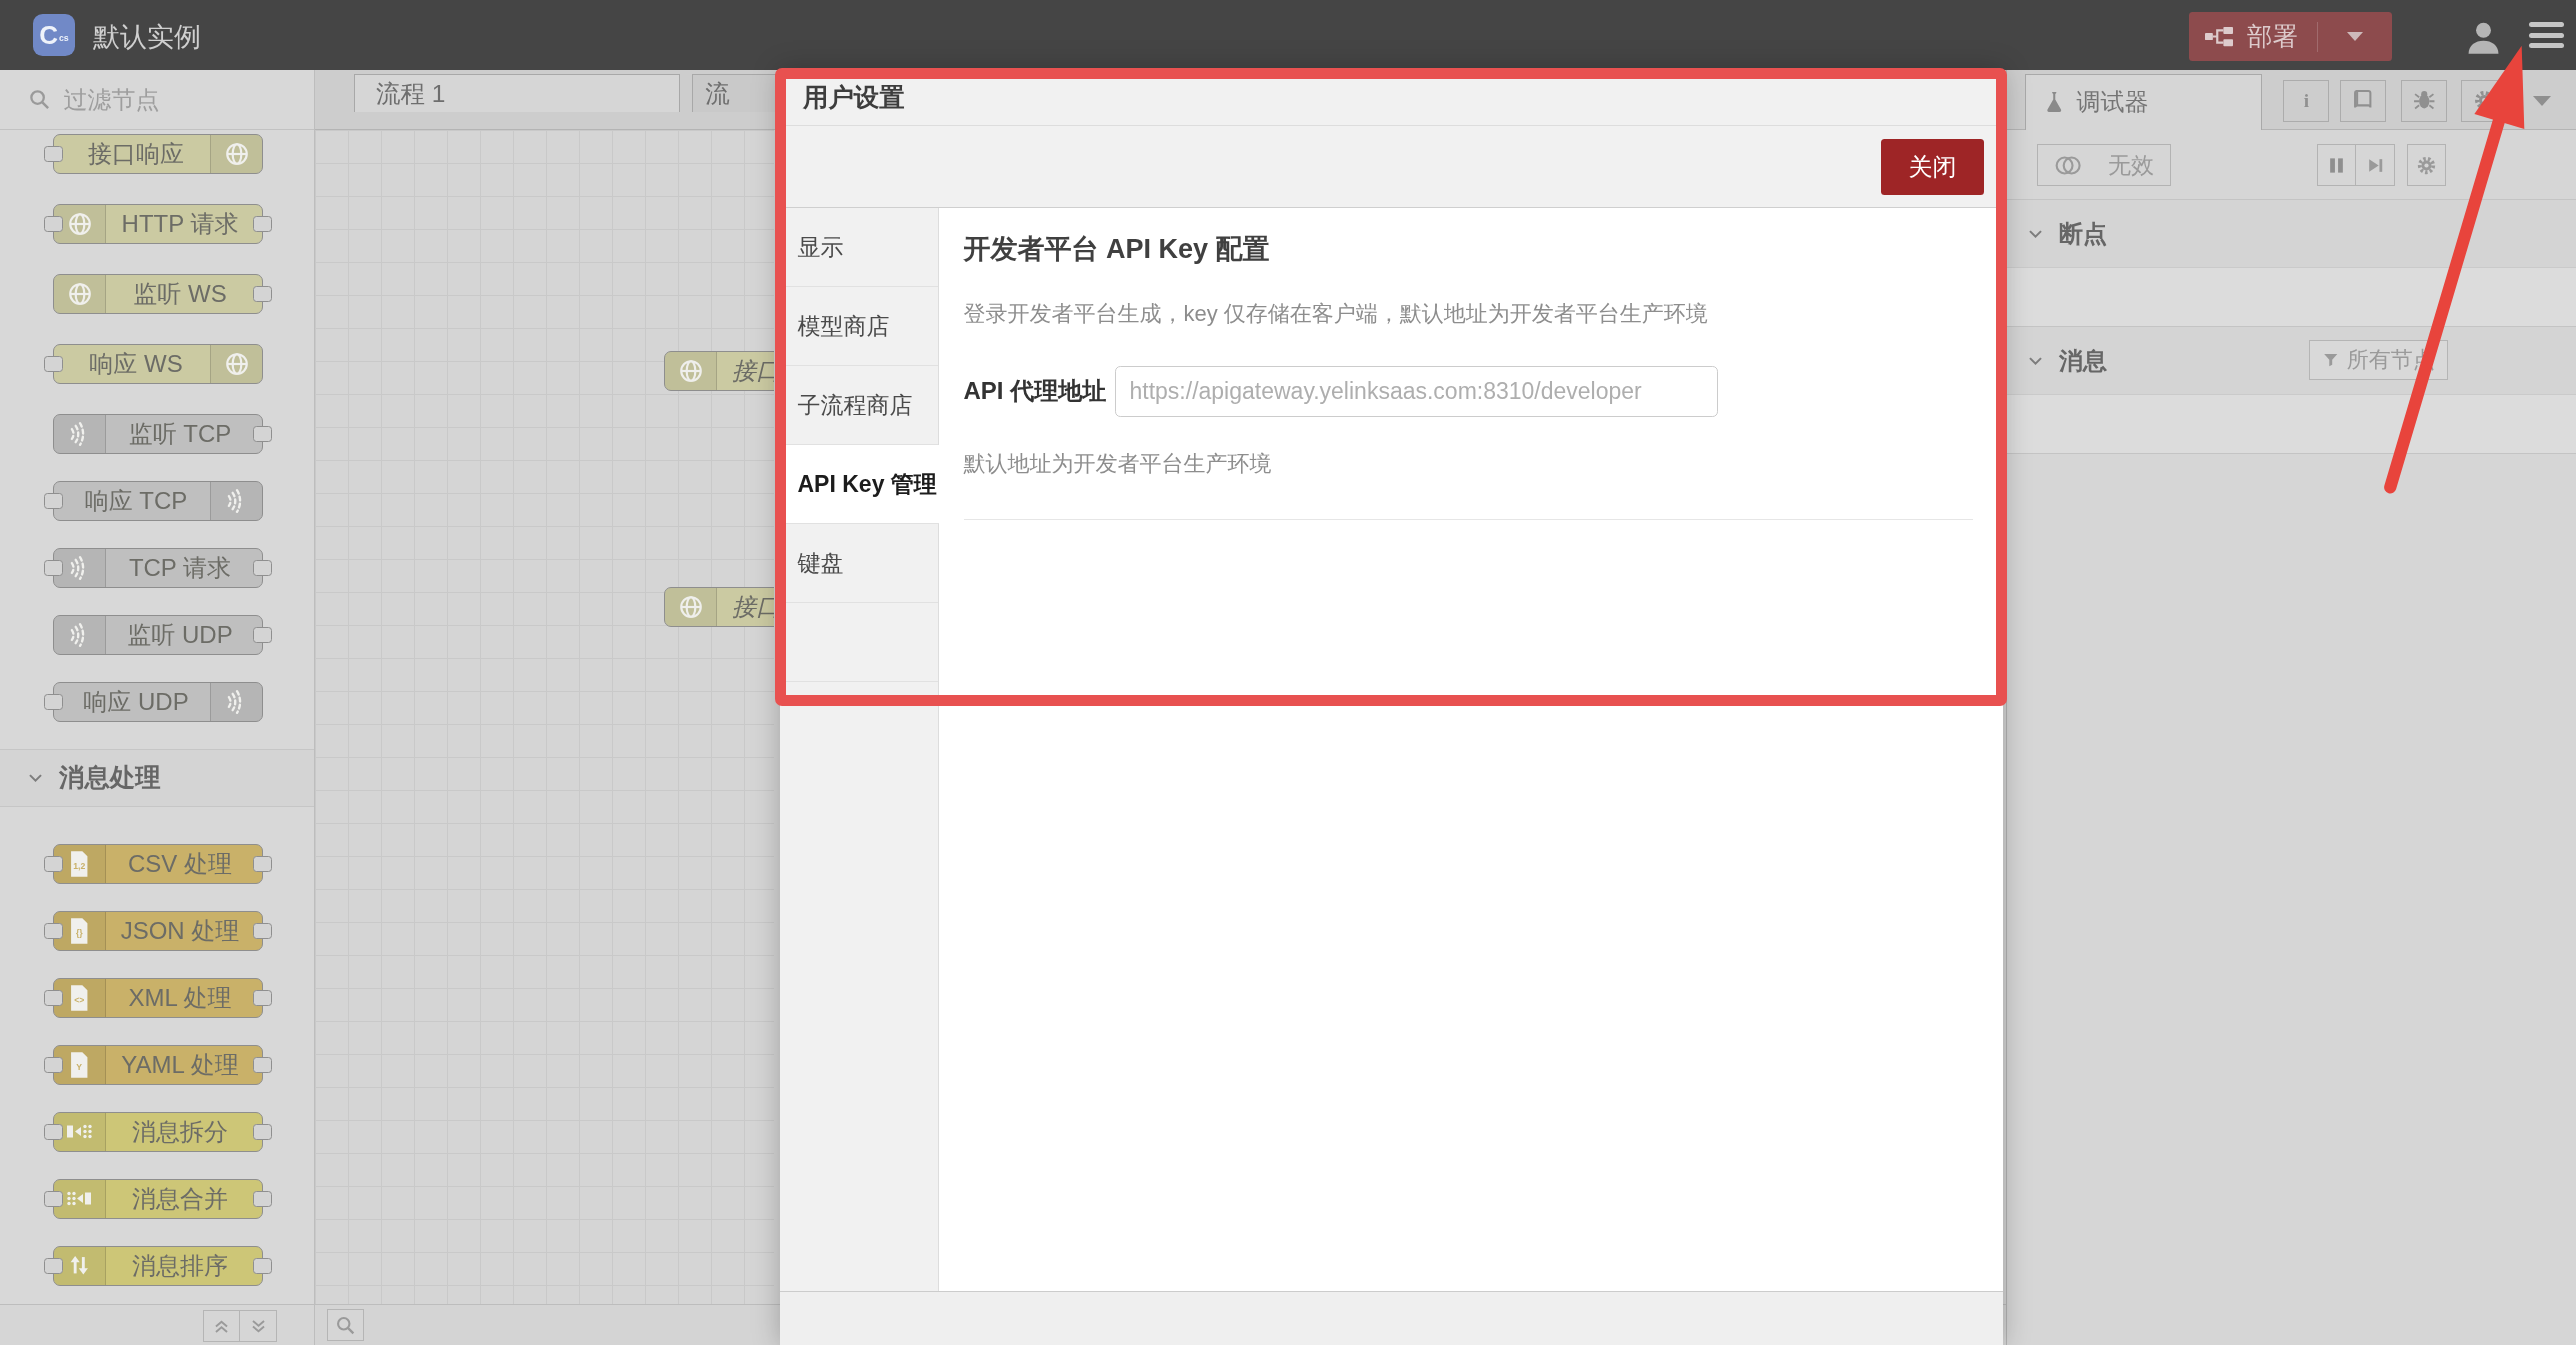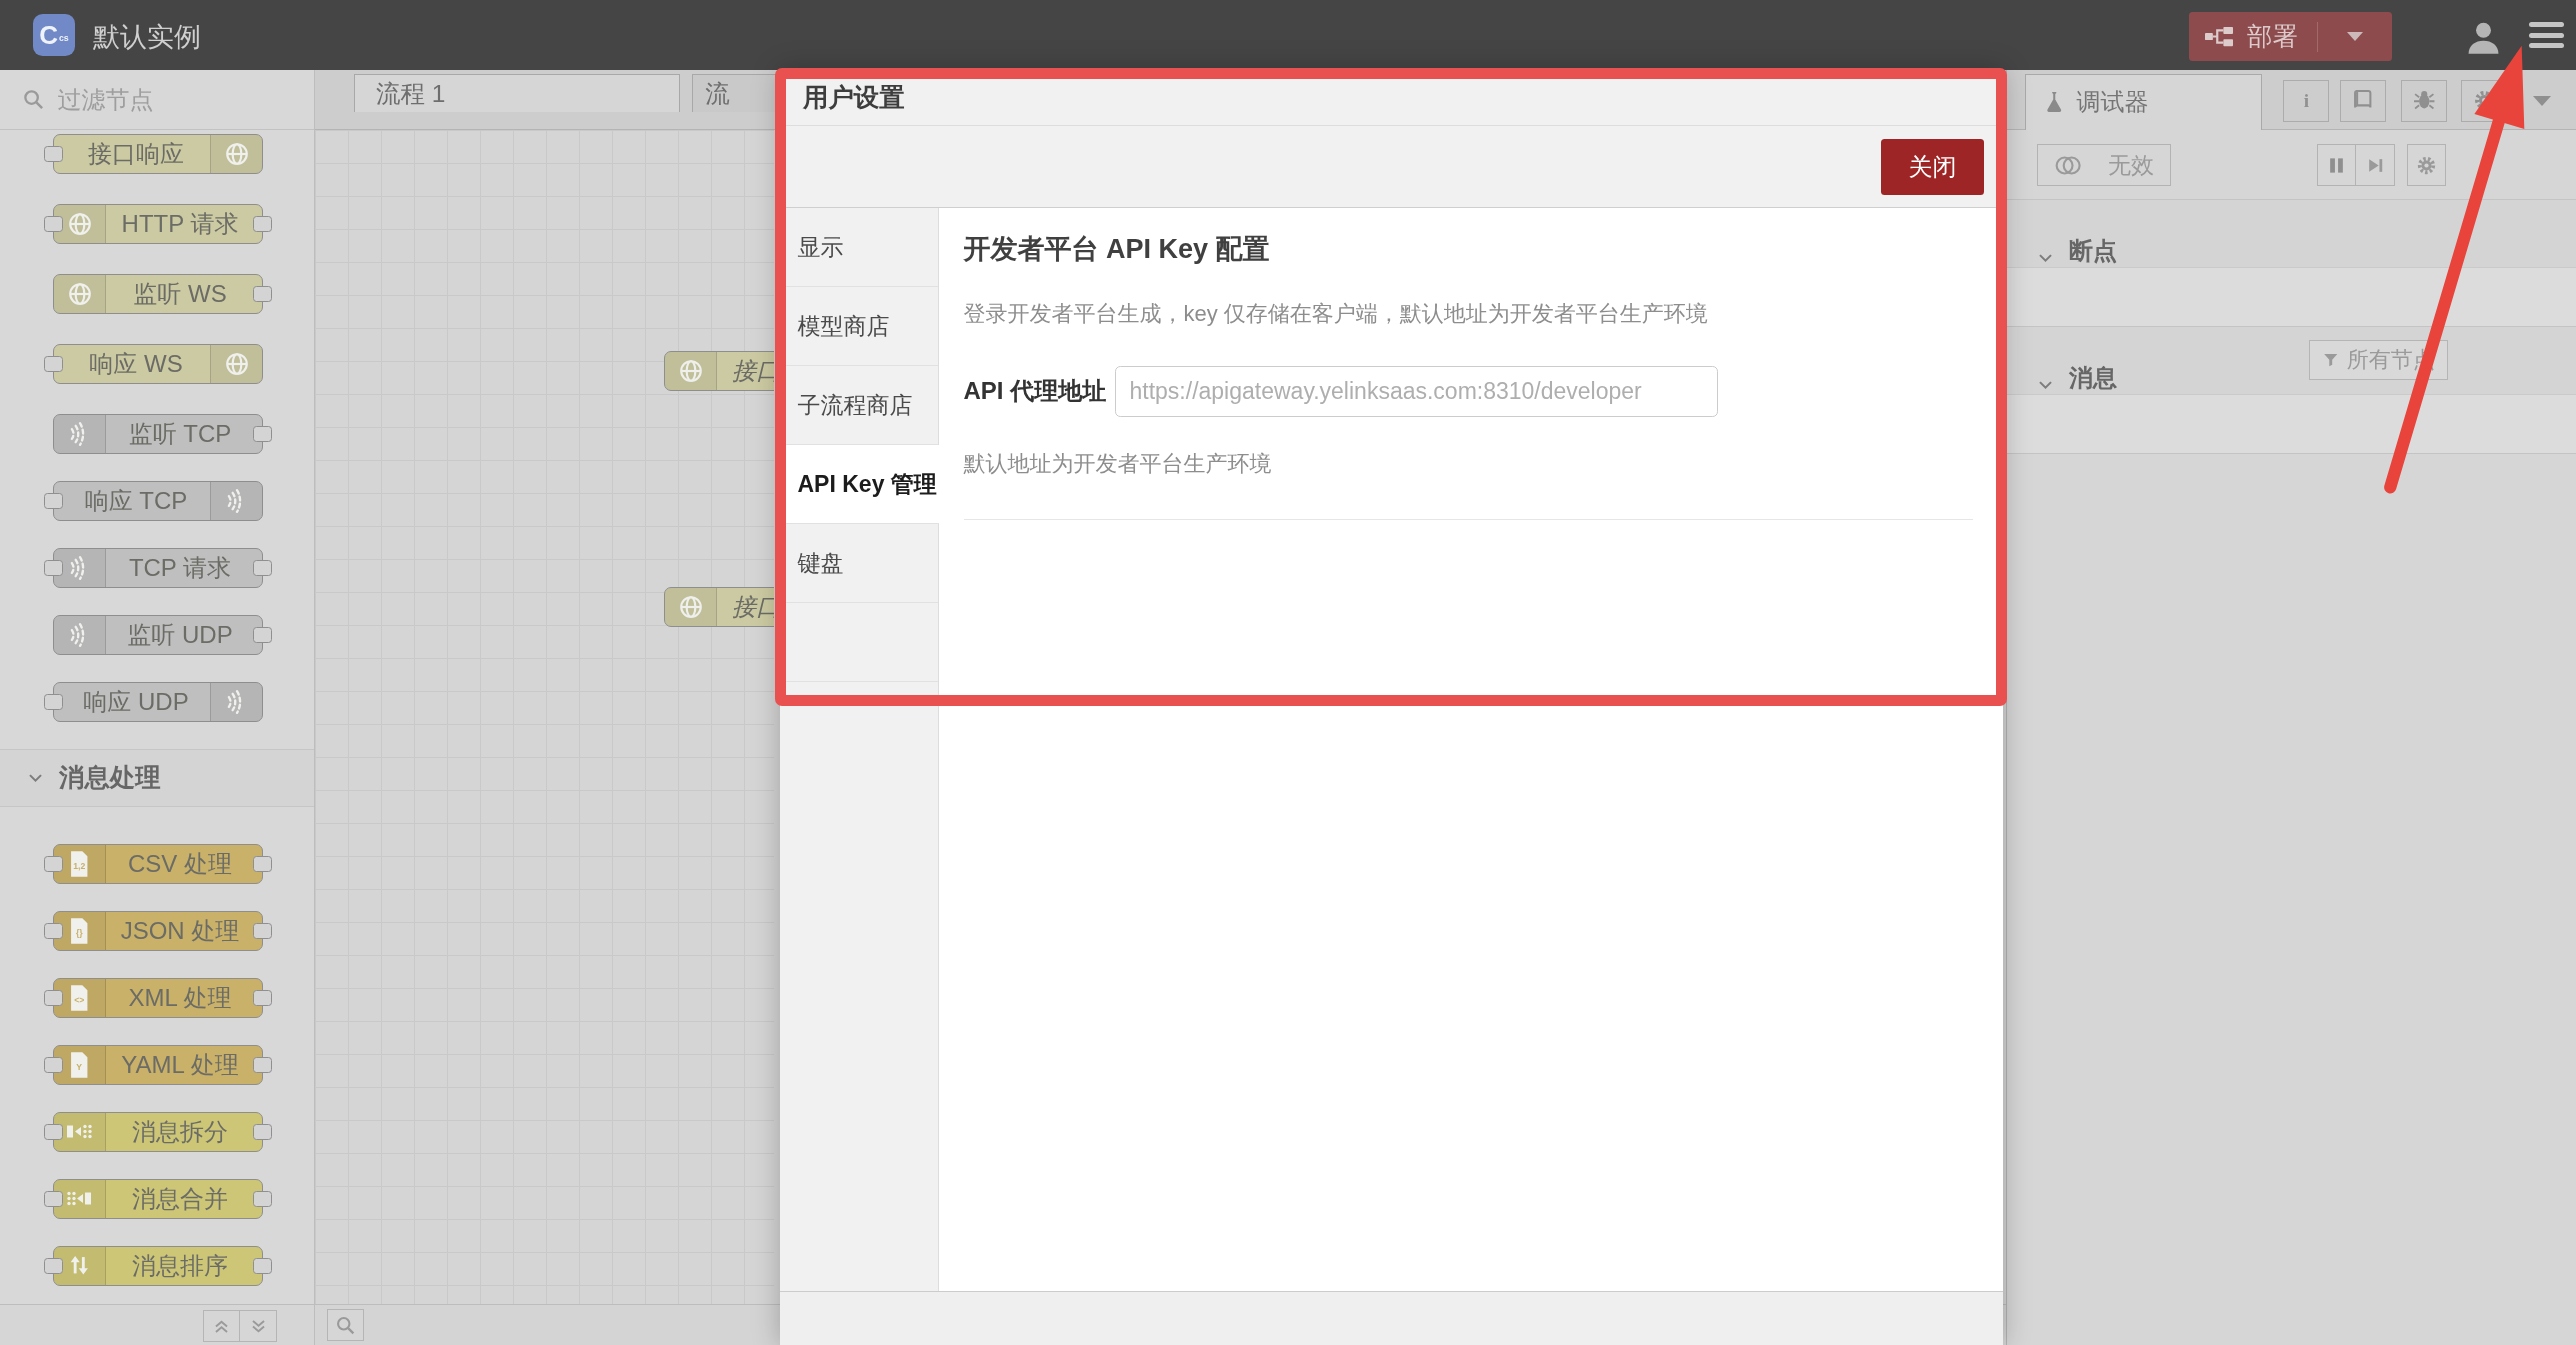--- a/index.html
+++ b/index.html
@@ -25,21 +25,21 @@
   
   .tabstrip{position:absolute;left:315px;top:70px;width:1691px;height:60px;background:#cdcdcd;
     border-bottom:0.9px solid #b4b4b4;box-sizing:border-box;}
   .ftab{position:absolute;top:3.5px;height:38px;background:#d6d6d6;border:0.9px solid #a8a8a8;border-bottom:none;
     box-sizing:border-box;display:flex;align-items:center;font-size:24.5px;color:#6e6e6e;}
   .ftab.t1{left:39px;width:326px;padding-left:21px;}
   .ftab.t2{left:377px;width:105px;padding-left:12.3px;background:#c9c9c9;overflow:hidden;white-space:nowrap;}
   
   .palette{position:absolute;left:0;top:70px;width:315px;bottom:0;background:#d8d8d8;
     border-right:0.9px solid #bdbdbd;box-sizing:border-box;z-index:1;}
-  .pal-search{height:60px;border-bottom:0.9px solid #c2c2c2;display:flex;align-items:center;padding-left:22px;box-sizing:border-box;}
+  .pal-search{height:60px;border-bottom:0.9px solid #c2c2c2;display:flex;align-items:center;padding-left:28px;box-sizing:border-box;}
   .pal-search input{border:none;background:transparent;outline:none;font-size:24px;color:#777;
     margin-left:10.5px;width:219px;font-family:inherit;}
   .pal-search input::placeholder{color:#9e9e9e;}
   .pal-list{position:absolute;top:60px;left:0;right:0;bottom:42px;overflow:hidden;padding-top:3.5px;}
   .pnode{position:relative;width:210px;height:40px;margin:0 0 27px 53px;border-radius:7px;
     box-sizing:border-box;border:0.9px solid #8e8e8e;display:flex;align-items:center;}
   .pnode.olive{margin-bottom:30px;}
   .picon{position:absolute;top:0;bottom:0;width:51px;display:flex;align-items:center;justify-content:center;
     background:rgba(0,0,0,0.05);}
   .picon.sL{left:0;border-right:0.9px solid rgba(0,0,0,0.14);border-radius:6.1px 0 0 6.1px;}
@@ -110,22 +110,22 @@
   .sb-toolbar{height:70px;position:relative;border-bottom:0.9px solid #c4c4c4;box-sizing:border-box;background:#d6d6d6;}
   .btn-disable{position:absolute;left:30px;top:14px;height:42px;padding:0 16px;border:0.9px solid #b3b3b3;
     background:#d6d6d6;display:flex;align-items:center;font-size:23px;color:#9a9a9a;box-sizing:border-box;}
   .btn-disable .txt{margin-left:24px;}
   .tb-right{position:absolute;right:130px;top:14px;display:flex;}
   .tb-right .sq2{width:39px;height:42px;border:0.9px solid #b3b3b3;display:flex;align-items:center;
     justify-content:center;box-sizing:border-box;}
   .tb-right .sq2+.sq2{border-left:none;}
   .tb-gear{position:absolute;right:130px;top:14px;width:39px;height:42px;border:0.9px solid #b3b3b3;
     display:flex;align-items:center;justify-content:center;box-sizing:border-box;}
-  .sb-sec{height:67px;display:flex;align-items:flex-end;padding-left:19px;box-sizing:border-box;
-    font-size:24px;font-weight:bold;color:#666;position:relative;background:#d4d4d4;margin-left:10px;}
+  .sb-sec{height:67px;display:flex;align-items:center;padding-left:19px;box-sizing:border-box;
+    font-size:24px;font-weight:bold;color:#666;position:relative;background:#d4d4d4;}
   .sb-sec .txt{margin-left:14px;}
   .sb-band{height:58px;background:#dcdcdc;border-top:0.9px solid #cacaca;border-bottom:0.9px solid #c4c4c4;}
   .btn-filter{position:absolute;right:128px;top:13px;height:40px;padding:0 12.3px;border:0.9px solid #b5b5b5;
     background:#d9d9d9;display:flex;align-items:center;font-size:22px;font-weight:normal;color:#9a9a9a;box-sizing:border-box;}
   .btn-filter .txt{margin-left:7px;}
   
   .anno-rect{position:absolute;left:775px;top:68px;width:1232px;height:638px;border:11.4px solid #e85150;
     border-radius:7px;box-sizing:border-box;z-index:8;pointer-events:none;}
   .anno-arrow{position:absolute;left:0;top:0;z-index:9;pointer-events:none;}
 </style>

